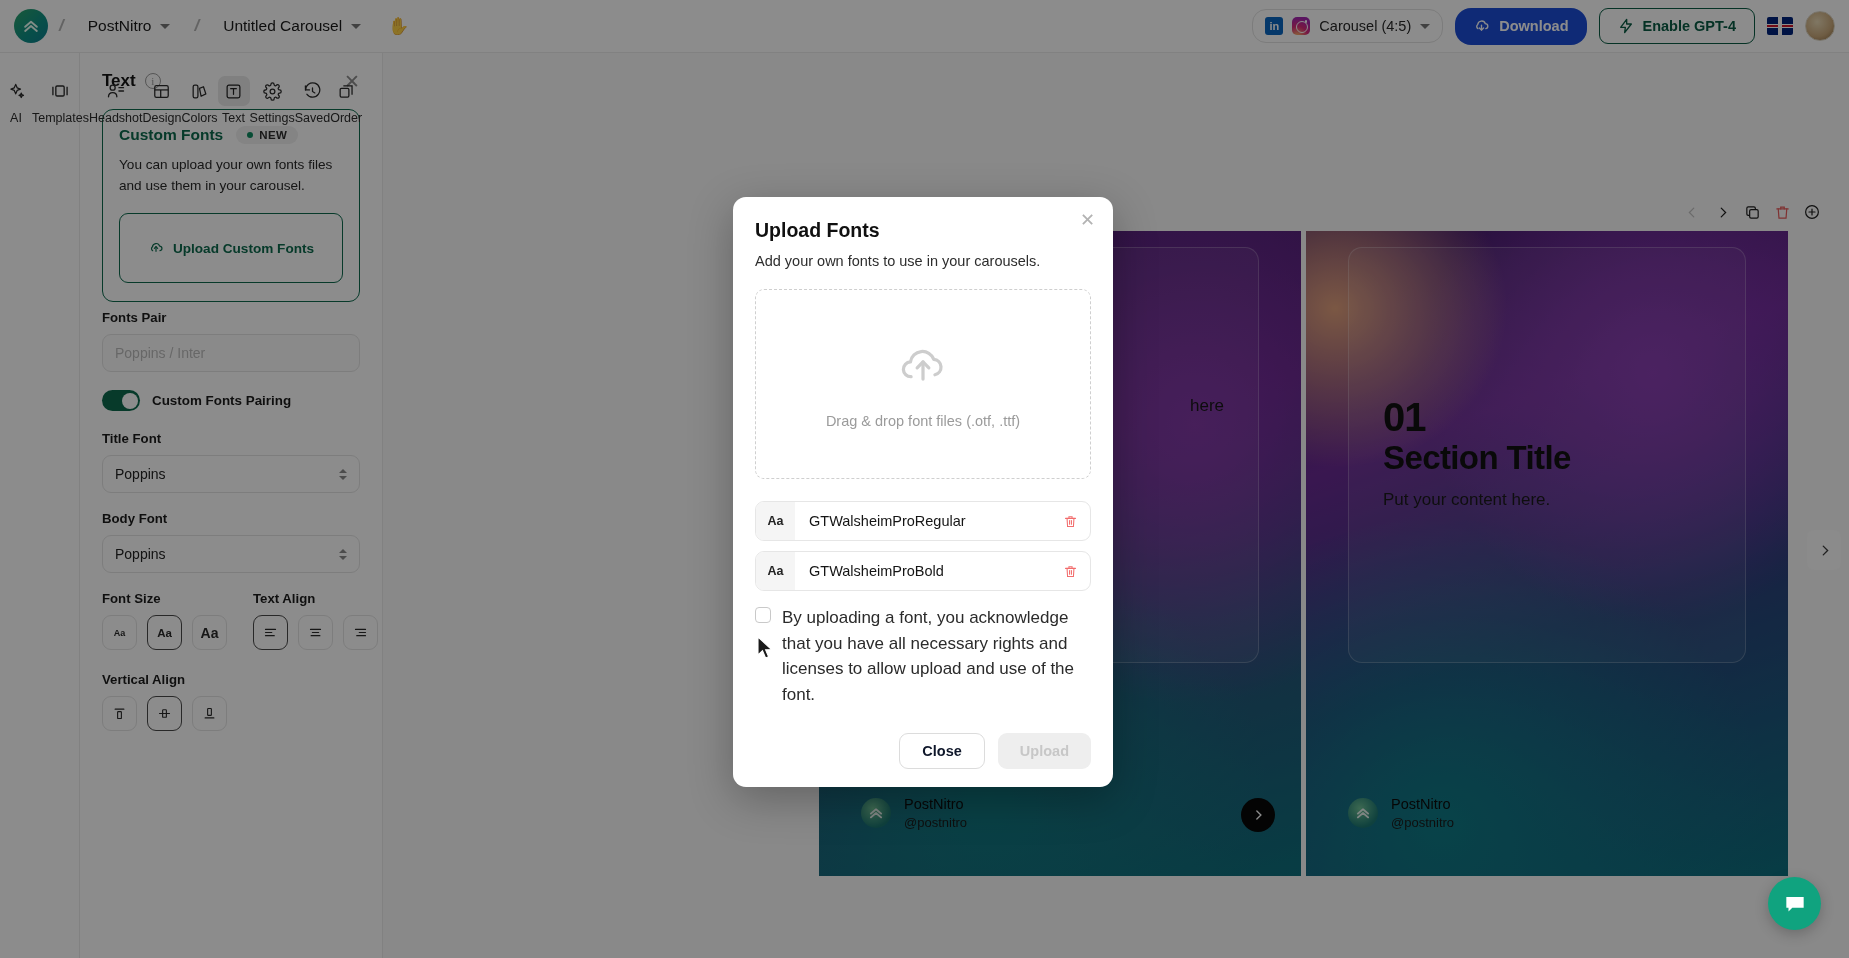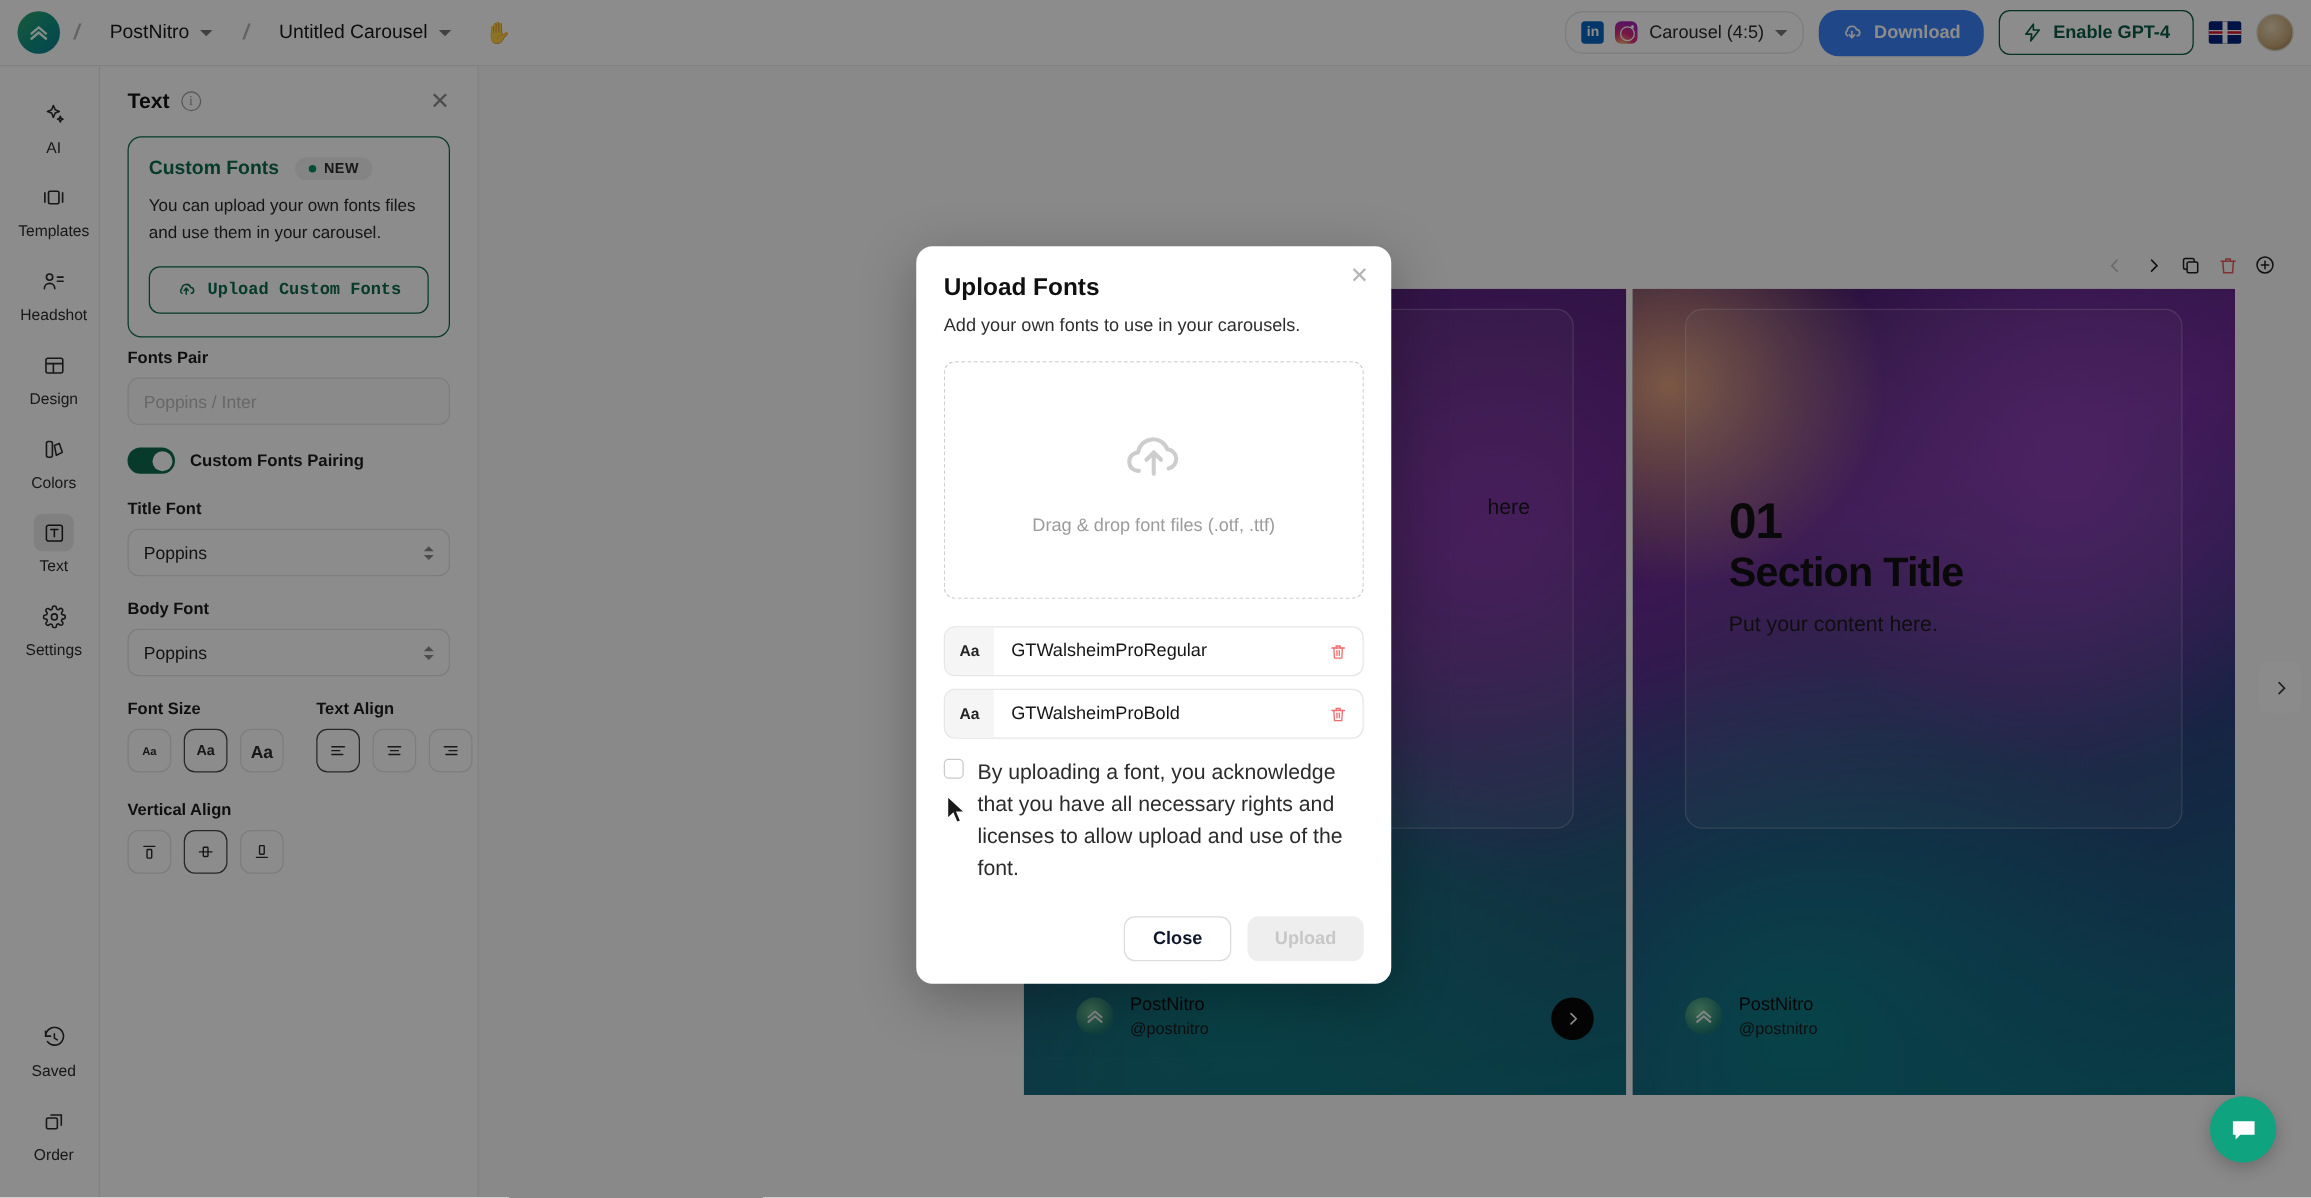--- a/index.html
+++ b/index.html
@@ -53,21 +53,21 @@
   .ic-li { width: 18px; height: 18px; border-radius: 3px; background: #0a66c2; color:#fff;
            font-size: 11px; font-weight: 700; display:flex; align-items:center; justify-content:center; font-family:"Liberation Sans",sans-serif;}
   .ic-ig { width: 18px; height: 18px; border-radius: 5px;
            background: radial-gradient(circle at 30% 110%, #fdc468 0%, #d92b7a 45%, #a527b0 80%);
            position: relative; }
   .ic-ig::before { content:""; position:absolute; left:4px; top:4px; width:10px; height:10px;
            border:1.6px solid #fff; border-radius:50%; }
   .ic-ig::after { content:""; position:absolute; right:3px; top:3px; width:2.5px; height:2.5px; border-radius:50%; background:#fff; }
   .btn-download {
     display: flex; align-items: center; gap: 9px;
-    background: #3b82f6; color: #fff; border: none;
+    background: #1d4ed8; color: #fff; border: none;
     border-radius: 16px; padding: 10px 18px;
     font-size: 14.5px; font-weight: 600; cursor: pointer;
     font-family: "Liberation Sans", sans-serif;
   }
   .btn-gpt {
     display: flex; align-items: center; gap: 9px;
     background: #fff; color: #0a5c44; border: 1.4px solid #0a5c44;
     border-radius: 9px; padding: 9px 18px;
     font-size: 14.5px; font-weight: 600; cursor: pointer;
     font-family: "Liberation Sans", sans-serif;
@@ -80,21 +80,21 @@
   .avatar {
     width: 30px; height: 30px; border-radius: 50%; cursor: pointer;
     background: radial-gradient(circle at 40% 35%, #e9d9b6 0%, #c9a87a 60%, #8a6b42 100%);
     border: 1px solid #dcd4c2;
   }
 
   
   .rail {
     position: absolute; left: 0; top: 53px; bottom: 0; width: 80px;
     background: #fff; border-right: 1px solid #ececec;
-    display: flex; flex-direction: column; align-items: flex-end;
+    display: flex; flex-direction: row; align-items: flex-start;
     padding-top: 14px; z-index: 9;
   }
   .rail-item {
     width: 72px; display: flex; flex-direction: column; align-items: center;
     gap: 5px; padding: 9px 0 9px; cursor: pointer; border-radius: 8px;
   }
   .rail-ico {
     width: 32px; height: 30px; display: flex; align-items: center; justify-content: center;
     border-radius: 7px;
   }
@@ -126,22 +126,22 @@
   .badge-new {
     display: flex; align-items: center; gap: 6px;
     background: #f0f0f0; border-radius: 20px; padding: 3px 11px;
     font-size: 11.5px; font-weight: 700; color: #2d2d2d; letter-spacing: .4px;
   }
   .badge-new span.dot { width: 6px; height: 6px; border-radius: 50%; background: #0d8a5f; }
   .promo-text { font-size: 13.6px; line-height: 1.52; color: #2a2a2a; margin-bottom: 17px; }
   .btn-upload-fonts {
     width: 100%; display: flex; align-items: center; justify-content: center; gap: 9px;
     border: 1.3px solid #0d6b4e; background: #fff; color: #0d6b4e;
-    border-radius: 9px; padding: 10px 0; font-size: 13.6px; font-weight: 700;
-    cursor: pointer; font-family: Liberation Mono, monospace;
+    border-radius: 9px; padding: 26px 0; font-size: 13.6px; font-weight: 700;
+    cursor: pointer; font-family: Liberation Sans, sans-serif;
   }
 
   .field-label { font-size: 13.2px; font-weight: 700; color: #1d1d1d; margin-bottom: 9px; }
   .select-box {
     border: 1px solid #e4e4e4; border-radius: 9px; height: 38px;
     display: flex; align-items: center; padding: 0 12px;
     font-size: 14px; color: #232323; margin-bottom: 18px; cursor: pointer; background: #fff;
   }
   .select-box.disabled { color: #bcbcbc; background: #fcfcfc; }
   .select-box .sp { margin-left: auto; display: flex; flex-direction: column; gap: 3px; }

